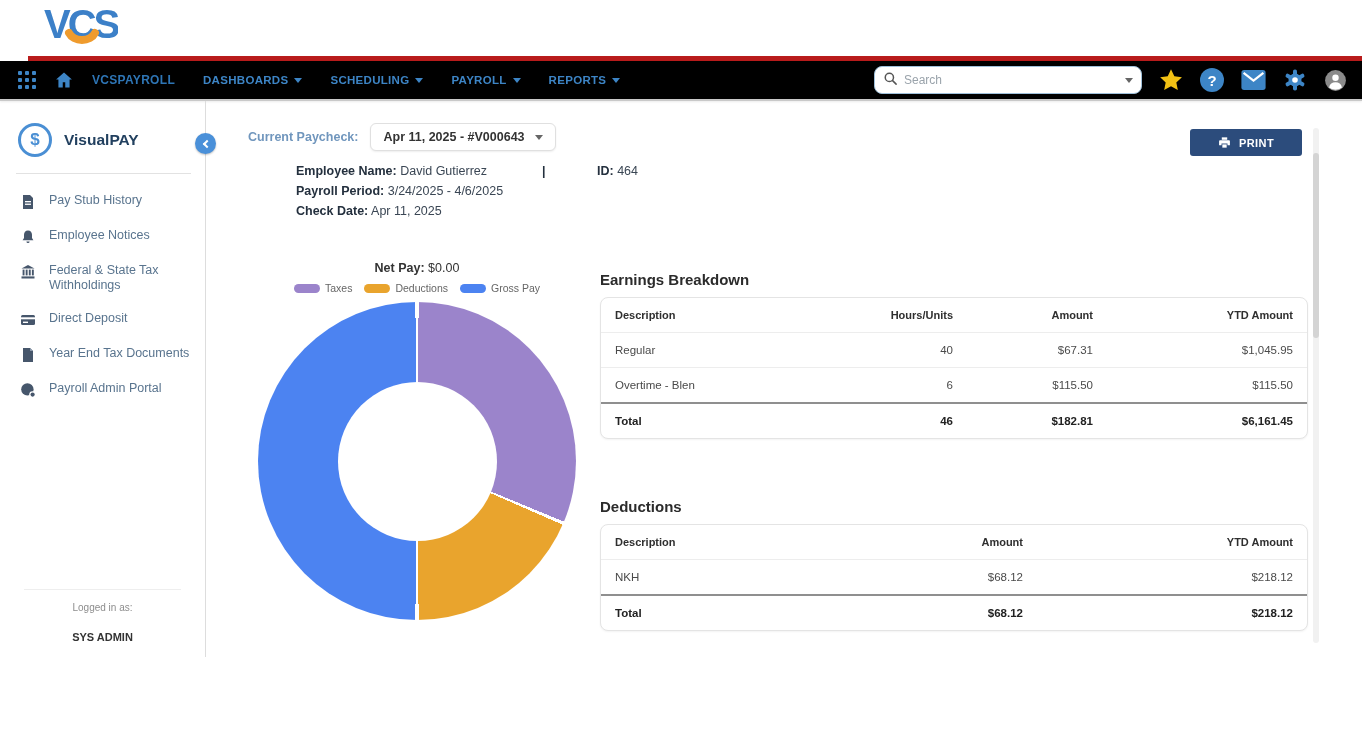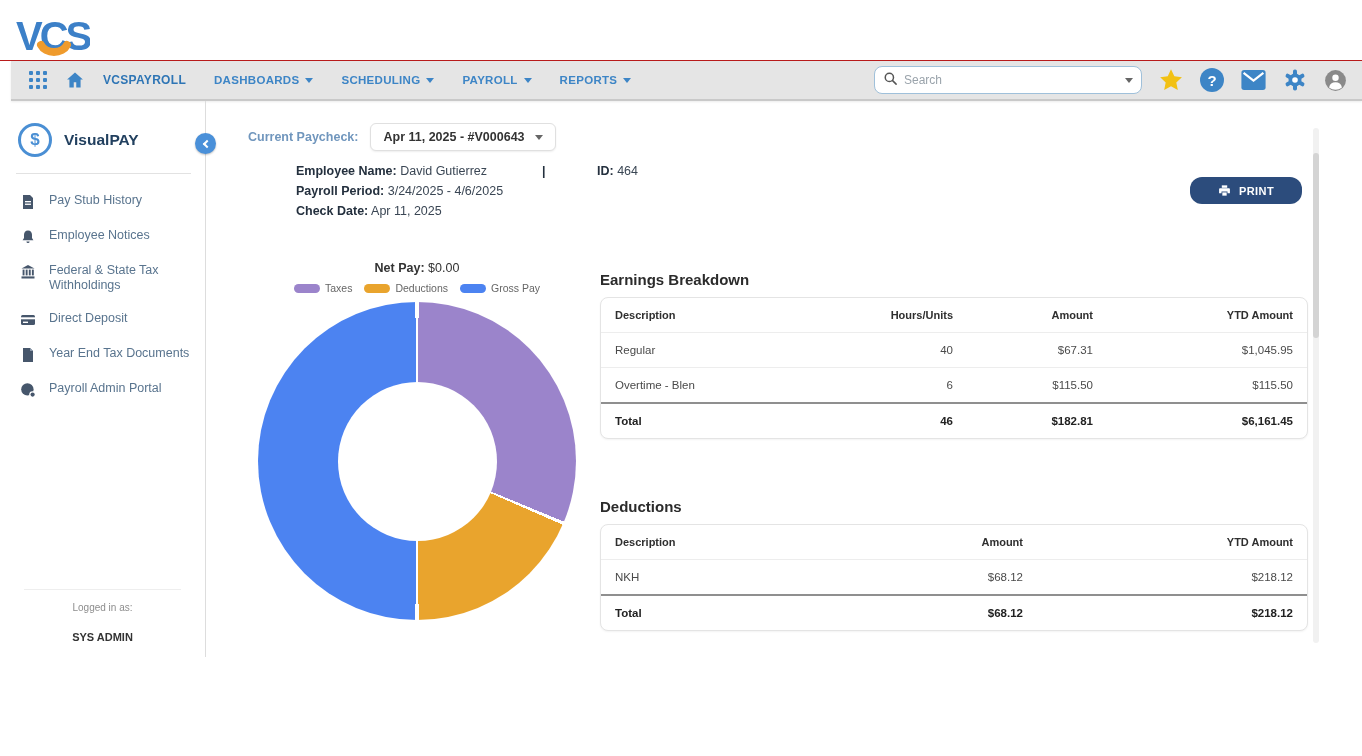--- a/index.html
+++ b/index.html
@@ -2,27 +2,27 @@
 <html><head>
 <meta charset="utf-8">
 <title>VCS Payroll - VisualPAY</title>
 <style>
   * { box-sizing: border-box; margin: 0; padding: 0; }
   html,body { width: 1362px; height: 756px; background: #fff; overflow: hidden;
     font-family: "Liberation Sans", sans-serif; }
   .page { position: relative; width: 1362px; height: 756px; background: #fff; }
 
   
-  .logo-row { height: 61px; display: flex; align-items: flex-end; padding-left: 16px;
-    border-bottom: 1px solid #b91c1c; background: #fff; }
-
-  
-  .navbar { height: 40px; display: flex; align-items: center; background: #e5e5e5;
+  .logo-row { height: 61px; display: flex; align-items: flex-start; padding-left: 16px;
+    border-bottom: 5px solid #b91c1c; background: #fff; margin-left: 28px; }
+
+  
+  .navbar { height: 40px; display: flex; align-items: center; background: #000000;
     border-bottom: 2px solid #c9c9c9; box-shadow: 0 1px 2px rgba(0,0,0,.08);
-    padding: 0 14px 0 18px; margin-left: 11px; }
+    padding: 0 14px 0 18px; }
   .nav-left { display: flex; align-items: center; gap: 18px; flex: 1; }
   .nav-ico { display: inline-flex; align-items: center; justify-content: center; cursor: pointer; }
   .brand { font-size: 12px; font-weight: 700; color: #2e75b5; letter-spacing: .3px; cursor: pointer; }
   .nav-item { font-size: 11.5px; font-weight: 700; color: #3d85c6; letter-spacing: .3px;
     display: inline-flex; align-items: center; gap: 6px; cursor: pointer; margin-left: 10px; }
   .caret { width: 0; height: 0; border-left: 4px solid transparent; border-right: 4px solid transparent;
     border-top: 5px solid currentColor; display: inline-block; }
   .nav-right { display: flex; align-items: center; gap: 16px; }
   .searchbox { width: 268px; height: 28px; border: 1px solid #9fc0da; border-radius: 8px;
     background: #fff; display: flex; align-items: center; padding: 0 8px; gap: 6px; }
@@ -60,23 +60,23 @@
   .cp-row { display: flex; align-items: center; gap: 12px; margin-bottom: 10px; }
   .cp-label { font-size: 12.5px; font-weight: 700; color: #7096bd; }
   .cp-select { display: flex; align-items: center; gap: 10px; background: #fff; border: 1px solid #e0e0e0;
     border-radius: 6px; box-shadow: 0 1px 2px rgba(0,0,0,.07); padding: 6px 12px; cursor: pointer; }
   .cp-select .val { font-size: 12.5px; font-weight: 700; color: #333; }
   .cp-select .caret { color: #666; }
   .info-line { font-size: 12.5px; color: #3a4654; line-height: 20px; }
   .info-line b { color: #24303e; margin-left: 48px; }
 
   .print-btn { position: absolute; right: 60px; top: 28px; width: 112px; height: 27px;
-    background: #2c4c7c; color: #fff; border: none; border-radius: 12px; font-size: 11px; font-weight: 700;
+    background: #2c4c7c; color: #fff; border: none; border-radius: 3px; font-size: 11px; font-weight: 700;
     letter-spacing: .4px; display: flex; align-items: center; justify-content: center; gap: 8px;
-    cursor: pointer; font-family: "Liberation Sans", sans-serif; margin-top: 48px; }
+    cursor: pointer; font-family: "Liberation Sans", sans-serif; }
 
   
   .chart-block { position: absolute; left: 46px; top: 160px; width: 330px; text-align: center; }
   .chart-title { font-size: 12.5px; color: #333; }
   .chart-title b { font-weight: 700; }
   .legend { display: flex; justify-content: center; gap: 12px; margin-top: 7px; }
   .legend-item { display: flex; align-items: center; gap: 5px; cursor: pointer; }
   .legend-swatch { width: 26px; height: 9px; border-radius: 5px; }
   .legend-label { font-size: 10.5px; color: #666; }
   .donut { position: relative; width: 318px; height: 318px; border-radius: 50%; margin: 8px auto 0 auto; }

